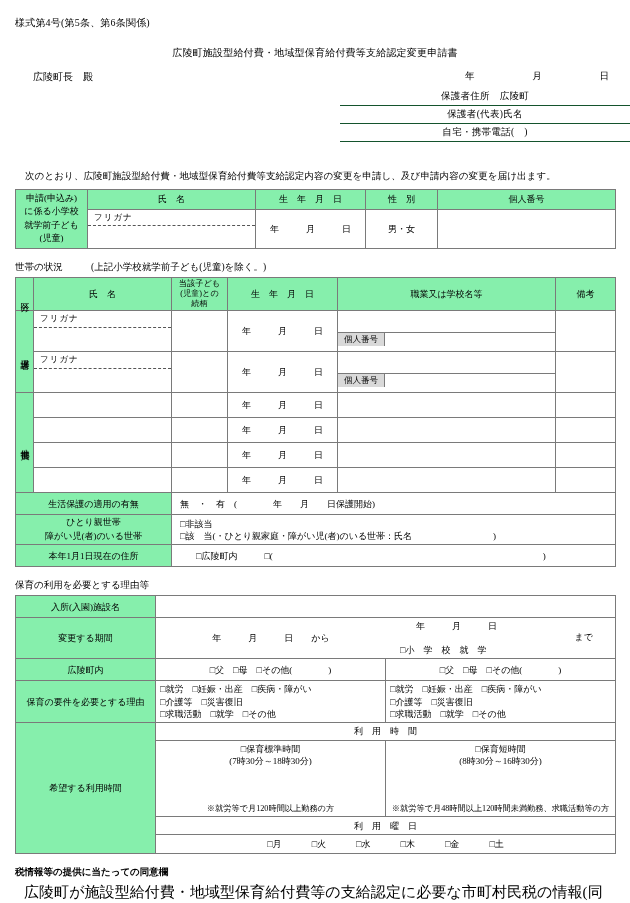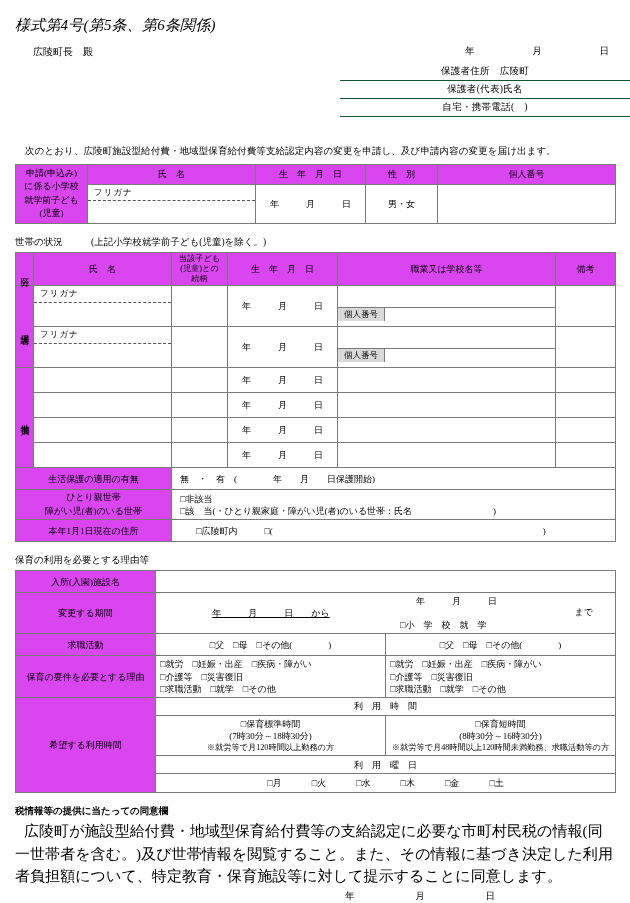--- a/index.html
+++ b/index.html
@@ -11,21 +11,21 @@
     width: 630px;
     height: 903px;
     font-family: "Liberation Serif", "DejaVu Serif", serif;
     color: #000;
     font-size: 9px;
     position: relative;
     overflow: hidden;
   }
   .page { padding: 0 15px; box-sizing: border-box; width: 630px; }
 
-  .formno { font-size: 15px; margin-top: 16px; letter-spacing: .2px; font-style: italic; }
+  .formno { font-size: 10px; margin-top: 16px; letter-spacing: .2px; }
 
   .doctitle {
     text-align: center;
     font-size: 10px;
     margin-top: 16px;
     letter-spacing: .2px;
   }
 
   .addressee-row {
     display: flex;
@@ -70,21 +70,21 @@
     table-layout: fixed;
     font-size: 9px;
   }
   table.grid td, table.grid th {
     border: 1px solid #7a7a7a;
     padding: 1px 2px;
     vertical-align: middle;
     font-weight: normal;
     line-height: 1.35;
   }
-  .shade { background: #d946ef; }
+  .shade { background: #86efac; }
   .ctr { text-align: center; }
   .lft { text-align: left; }
 
   .t1 { margin-top: 6px; }
 
   .vert {
     writing-mode: vertical-rl;
     text-orientation: upright;
     letter-spacing: 1px;
     margin: 0 auto;
@@ -126,21 +126,21 @@
 
   .chkline { line-height: 1.45; }
 
   .reason-cell { padding: 2px 4px !important; line-height: 1.5; }
 
   .timecell {
     text-align: center;
     line-height: 1.45;
     padding: 2px 1px !important;
   }
-  .small-note { font-size: 8.2px; }
+  .small-note { font-size: 8.2px; margin-top: 36px; }
 
   .consent-head { margin-top: 12px; font-size: 9.5px; font-weight: bold; }
   .consent-body {
     font-size: 15px;
     text-indent: 9px;
     margin-top: 2px;
     line-height: 1.5;
     letter-spacing: .05px;
   }
   .consent-date {
@@ -157,20 +157,21 @@
   .sign-line { flex: 1; border-bottom: 1px solid #000; height: 11px; }
   .sign-note { font-size: 9px; margin-top: 2px; }
 </style>
 </head>
 <body>
 
 <div class="page">
 
   <div class="formno">様式第4号(第5条、第6条関係)</div>
 
+  <div class="doctitle">広陵町施設型給付費・地域型保育給付費等支給認定変更申請書</div>
 
   <div class="addressee-row">
     <div class="addressee">広陵町長　殿</div>
     <div class="datebox">
       <span>年</span>
       <span>月</span>
       <span>日</span>
     </div>
   </div>
 
@@ -353,31 +354,31 @@
     </colgroup>
     <tbody>
         <tr>
       <td class="shade ctr" style="height:19px">入所(入園)施設名</td>
       <td colspan="2"></td>
     </tr>
     <tr>
       <td class="shade ctr">変更する期間</td>
       <td colspan="2" style="padding:0 !important">
         <div style="display:flex;align-items:stretch;height:40px;">
-          <div style="flex:0 0 230px;display:flex;align-items:center;justify-content:center;text-decoration:underline;">年　　　月　　　日　　から</div>
+          <div style="flex:0 0 230px;display:flex;align-items:center;justify-content:center;">年　　　月　　　日　　から</div>
           <div style="flex:1;display:flex;flex-direction:column;justify-content:center;">
             <div style="text-align:left;padding-left:30px;">年　　　月　　　日</div>
             <div style="text-align:right;padding-right:22px;font-family:Liberation Mono, monospace;">まで</div>
             <div style="text-align:left;padding-left:14px;font-family:Liberation Serif, serif;">□小　学　校　就　学</div>
           </div>
         </div>
       </td>
     </tr>
     <tr>
-      <td class="shade ctr" style="height:19px">求職活動</td>
+      <td class="shade ctr" style="height:19px">広陵町内</td>
       <td class="ctr">□父　□母　□その他(　　　　)</td>
       <td class="ctr">□父　□母　□その他(　　　　)</td>
     </tr>
     <tr>
       <td class="shade ctr">保育の要件を必要とする理由</td>
       <td class="reason-cell">
         <div>□就労　□妊娠・出産　□疾病・障がい</div>
         <div>□介護等　□災害復旧</div>
         <div>□求職活動　□就学　□その他</div>
       </td>

